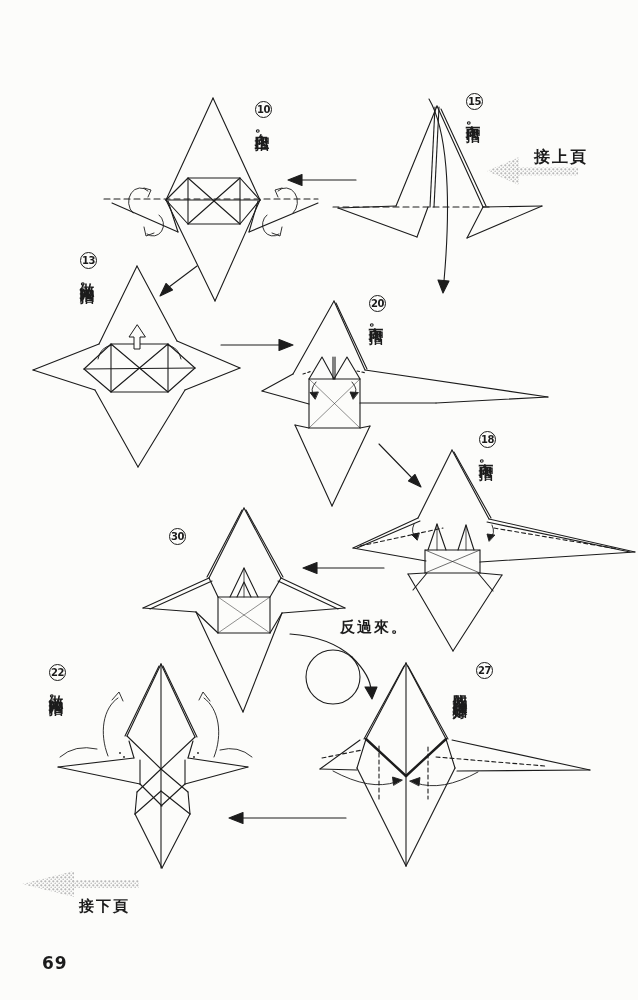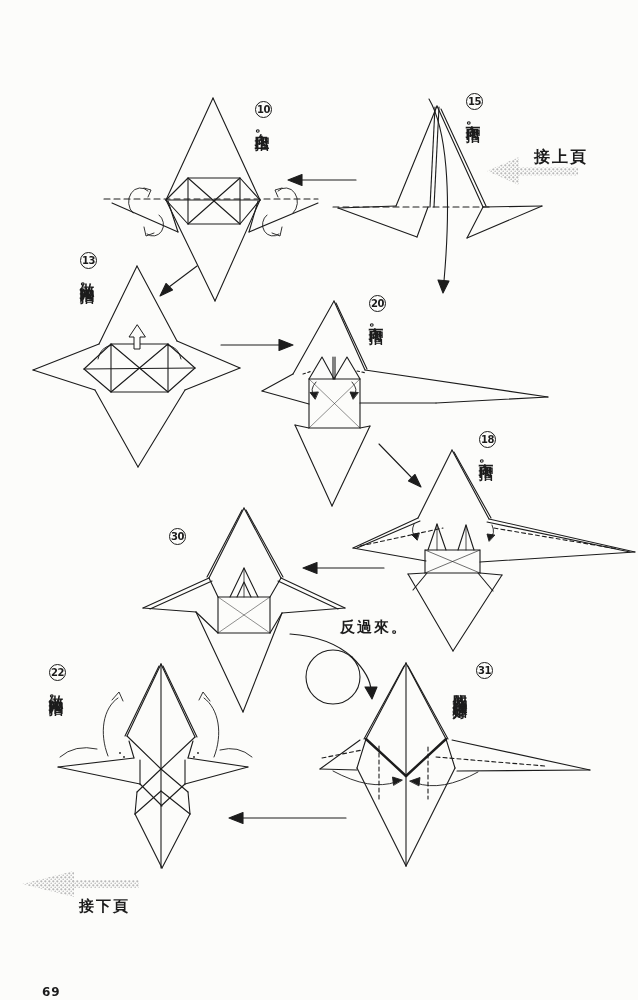--- a/index.html
+++ b/index.html
@@ -14,21 +14,21 @@
     border-radius:50%;display:flex;align-items:center;justify-content:center;
     font-size:10px;font-weight:bold;letter-spacing:-0.5px;background:#fcfcfa;
     box-sizing:border-box;
   }
   .vlabel{
     position:absolute;writing-mode:vertical-rl;text-orientation:upright;
     font-size:14.5px;font-weight:600;letter-spacing:2px;line-height:17px;
     white-space:normal;
   }
   .hlabel{position:absolute;font-size:15px;font-weight:600;letter-spacing:2px;font-family:Liberation Mono, monospace;}
-  .pagenum{position:absolute;font-size:12px;font-weight:bold;letter-spacing:1px;margin-top:32px;}
+  .pagenum{position:absolute;font-size:17px;font-weight:bold;letter-spacing:1px;}
 </style>
 </head>
 <body>
 
 <div class="page">
 
   <svg class="art" width="638" height="1000" viewBox="0 0 638 1000" fill="none" stroke="#1c1c1c" stroke-width="1.1" stroke-linecap="round" stroke-linejoin="round">
     <defs>
       <pattern id="ht" width="4" height="4" patternUnits="userSpaceOnUse">
         <circle cx="1.3" cy="1.3" r="1.1" fill="#b8b8b8" stroke="none"></circle>
@@ -307,21 +307,21 @@
       </g>
     </g>
   </svg>
 
   <span class="badge" style="left:466px;top:93px">15</span>
   <span class="badge" style="left:255px;top:101px">10</span>
   <span class="badge" style="left:80px;top:252px">13</span>
   <span class="badge" style="left:369px;top:295px">20</span>
   <span class="badge" style="left:479px;top:431px">18</span>
   <span class="badge" style="left:169px;top:528px">30</span>
-  <span class="badge" style="left:476px;top:662px">31</span>
+  <span class="badge" style="left:476px;top:662px">27</span>
   <span class="badge" style="left:49px;top:664px">22</span>
 
   <div class="vlabel" style="left:464px;top:113px">向下摺。</div>
   <div class="vlabel" style="left:253px;top:121px">向上摺。</div>
   <div class="vlabel" style="left:78px;top:272px">做內陷摺。</div>
   <div class="vlabel" style="left:367px;top:315px">向下摺。</div>
   <div class="vlabel" style="left:477px;top:451px">向下摺。</div>
   <div class="vlabel" style="left:451px;top:682px;height:86px">依凹凸摺線摺好。</div>
   <div class="vlabel" style="left:47px;top:684px">做內陷摺。</div>
 

